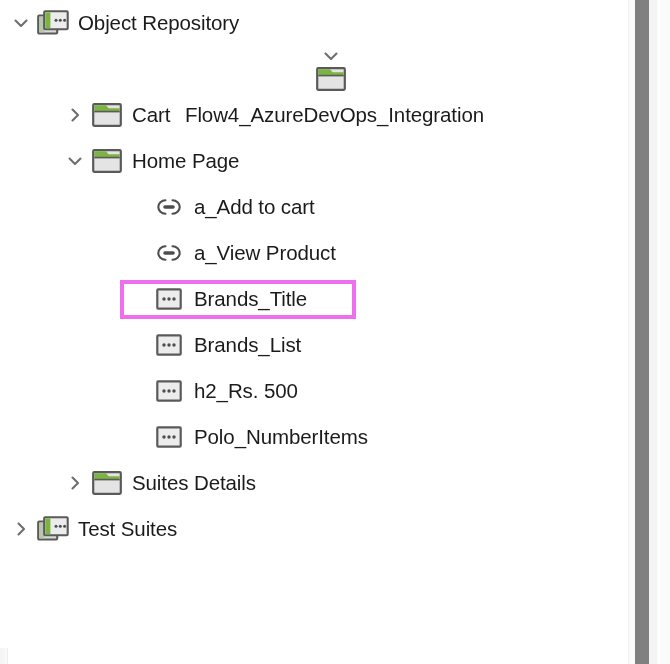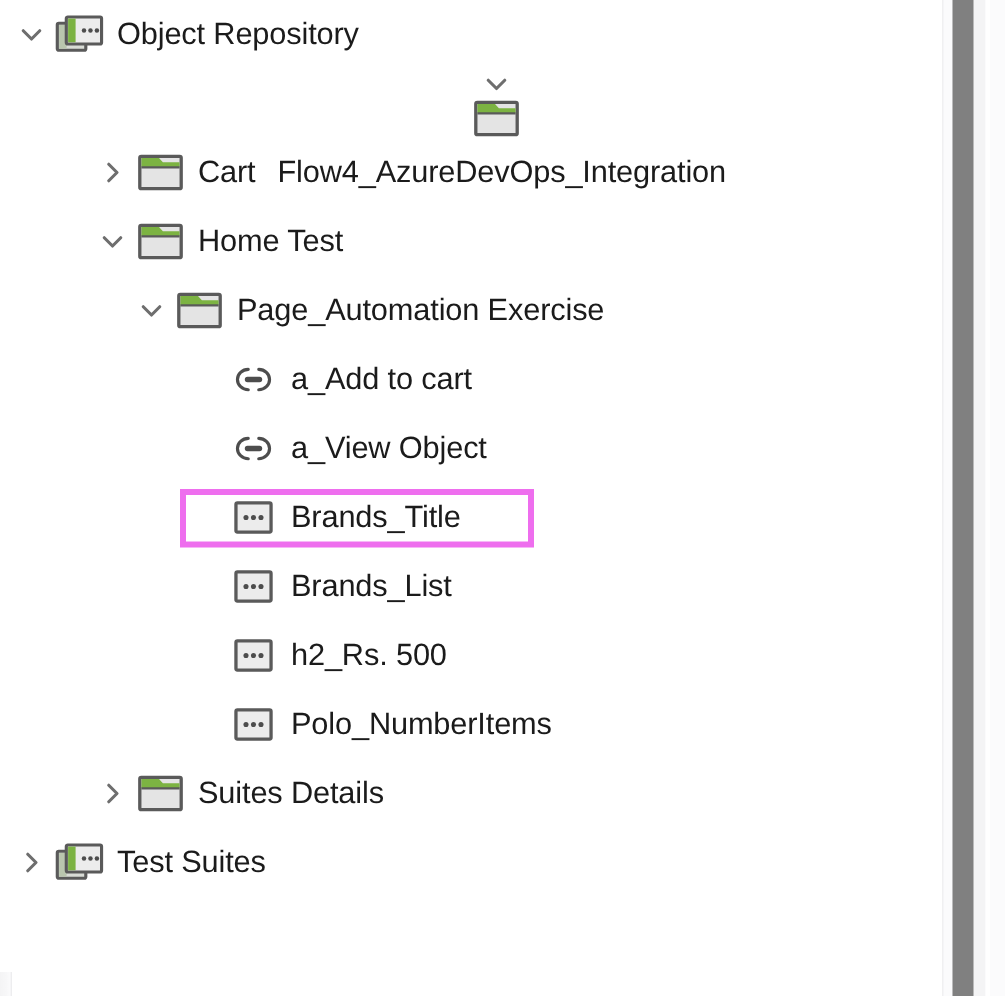--- a/index.html
+++ b/index.html
@@ -201,36 +201,21 @@
             <path d="M4.5 7.5 L10 13 L15.5 7.5" fill="none" stroke="#6e6e6e" stroke-width="2.1" stroke-linecap="round" stroke-linejoin="round"></path>
           </svg>
         </span>
         <span class="icon-slot">
           <svg width="30" height="26" viewBox="0 0 30 26" aria-hidden="true">
             <rect x="1.2" y="2.2" width="27.6" height="21.6" rx="1" fill="#e4e4e4" stroke="#5a5a5a" stroke-width="2.2"></rect>
             <path d="M2.3 3.3 H14 L16.6 6.2 H27.7 V9.6 H2.3 Z" fill="#7cb342"></path>
             <path d="M2.3 9.6 H27.7" stroke="#5a5a5a" stroke-width="1.6"></path>
           </svg>
         </span>
-        <span class="label">Home Test</span>
-      </div>
-      <div class="row d3">
-        <span class="twisty">
-          <svg width="20" height="20" viewBox="0 0 20 20" aria-hidden="true">
-            <path d="M4.5 7.5 L10 13 L15.5 7.5" fill="none" stroke="#6e6e6e" stroke-width="2.1" stroke-linecap="round" stroke-linejoin="round"></path>
-          </svg>
-        </span>
-        <span class="icon-slot">
-          <svg width="30" height="26" viewBox="0 0 30 26" aria-hidden="true">
-            <rect x="1.2" y="2.2" width="27.6" height="21.6" rx="1" fill="#e4e4e4" stroke="#5a5a5a" stroke-width="2.2"></rect>
-            <path d="M2.3 3.3 H14 L16.6 6.2 H27.7 V9.6 H2.3 Z" fill="#7cb342"></path>
-            <path d="M2.3 9.6 H27.7" stroke="#5a5a5a" stroke-width="1.6"></path>
-          </svg>
-        </span>
-        <span class="label">Page_Automation Exercise</span>
+        <span class="label">Home Page</span>
       </div>
       <div class="row d4">
         <span class="twisty"></span>
         <span class="icon-slot">
           <svg width="30" height="22" viewBox="0 0 30 22" aria-hidden="true">
             <path d="M11.5 4.2 A7.2 6.8 0 0 0 11.5 17.8" fill="none" stroke="#4d4d4d" stroke-width="2.1" stroke-linecap="round"></path>
             <path d="M18.5 4.2 A7.2 6.8 0 0 1 18.5 17.8" fill="none" stroke="#4d4d4d" stroke-width="2.1" stroke-linecap="round"></path>
             <rect x="9.2" y="9.2" width="11.6" height="3.6" rx="1.8" fill="#4d4d4d"></rect>
           </svg>
         </span>
@@ -238,21 +223,21 @@
       </div>
       <div class="row d4">
         <span class="twisty"></span>
         <span class="icon-slot">
           <svg width="30" height="22" viewBox="0 0 30 22" aria-hidden="true">
             <path d="M11.5 4.2 A7.2 6.8 0 0 0 11.5 17.8" fill="none" stroke="#4d4d4d" stroke-width="2.1" stroke-linecap="round"></path>
             <path d="M18.5 4.2 A7.2 6.8 0 0 1 18.5 17.8" fill="none" stroke="#4d4d4d" stroke-width="2.1" stroke-linecap="round"></path>
             <rect x="9.2" y="9.2" width="11.6" height="3.6" rx="1.8" fill="#4d4d4d"></rect>
           </svg>
         </span>
-        <span class="label">a_View Object</span>
+        <span class="label">a_View Product</span>
       </div>
       <div class="row d4 highlighted">
         <span class="twisty"></span>
         <span class="icon-slot">
           <svg width="26" height="22" viewBox="0 0 26 22" aria-hidden="true">
             <rect x="1.3" y="1.3" width="23.4" height="19.4" rx="1" fill="#ececec" stroke="#5a5a5a" stroke-width="2.2"></rect>
             <circle cx="8" cy="11" r="1.7" fill="#4d4d4d"></circle>
             <circle cx="13" cy="11" r="1.7" fill="#4d4d4d"></circle>
             <circle cx="18" cy="11" r="1.7" fill="#4d4d4d"></circle>
           </svg>

